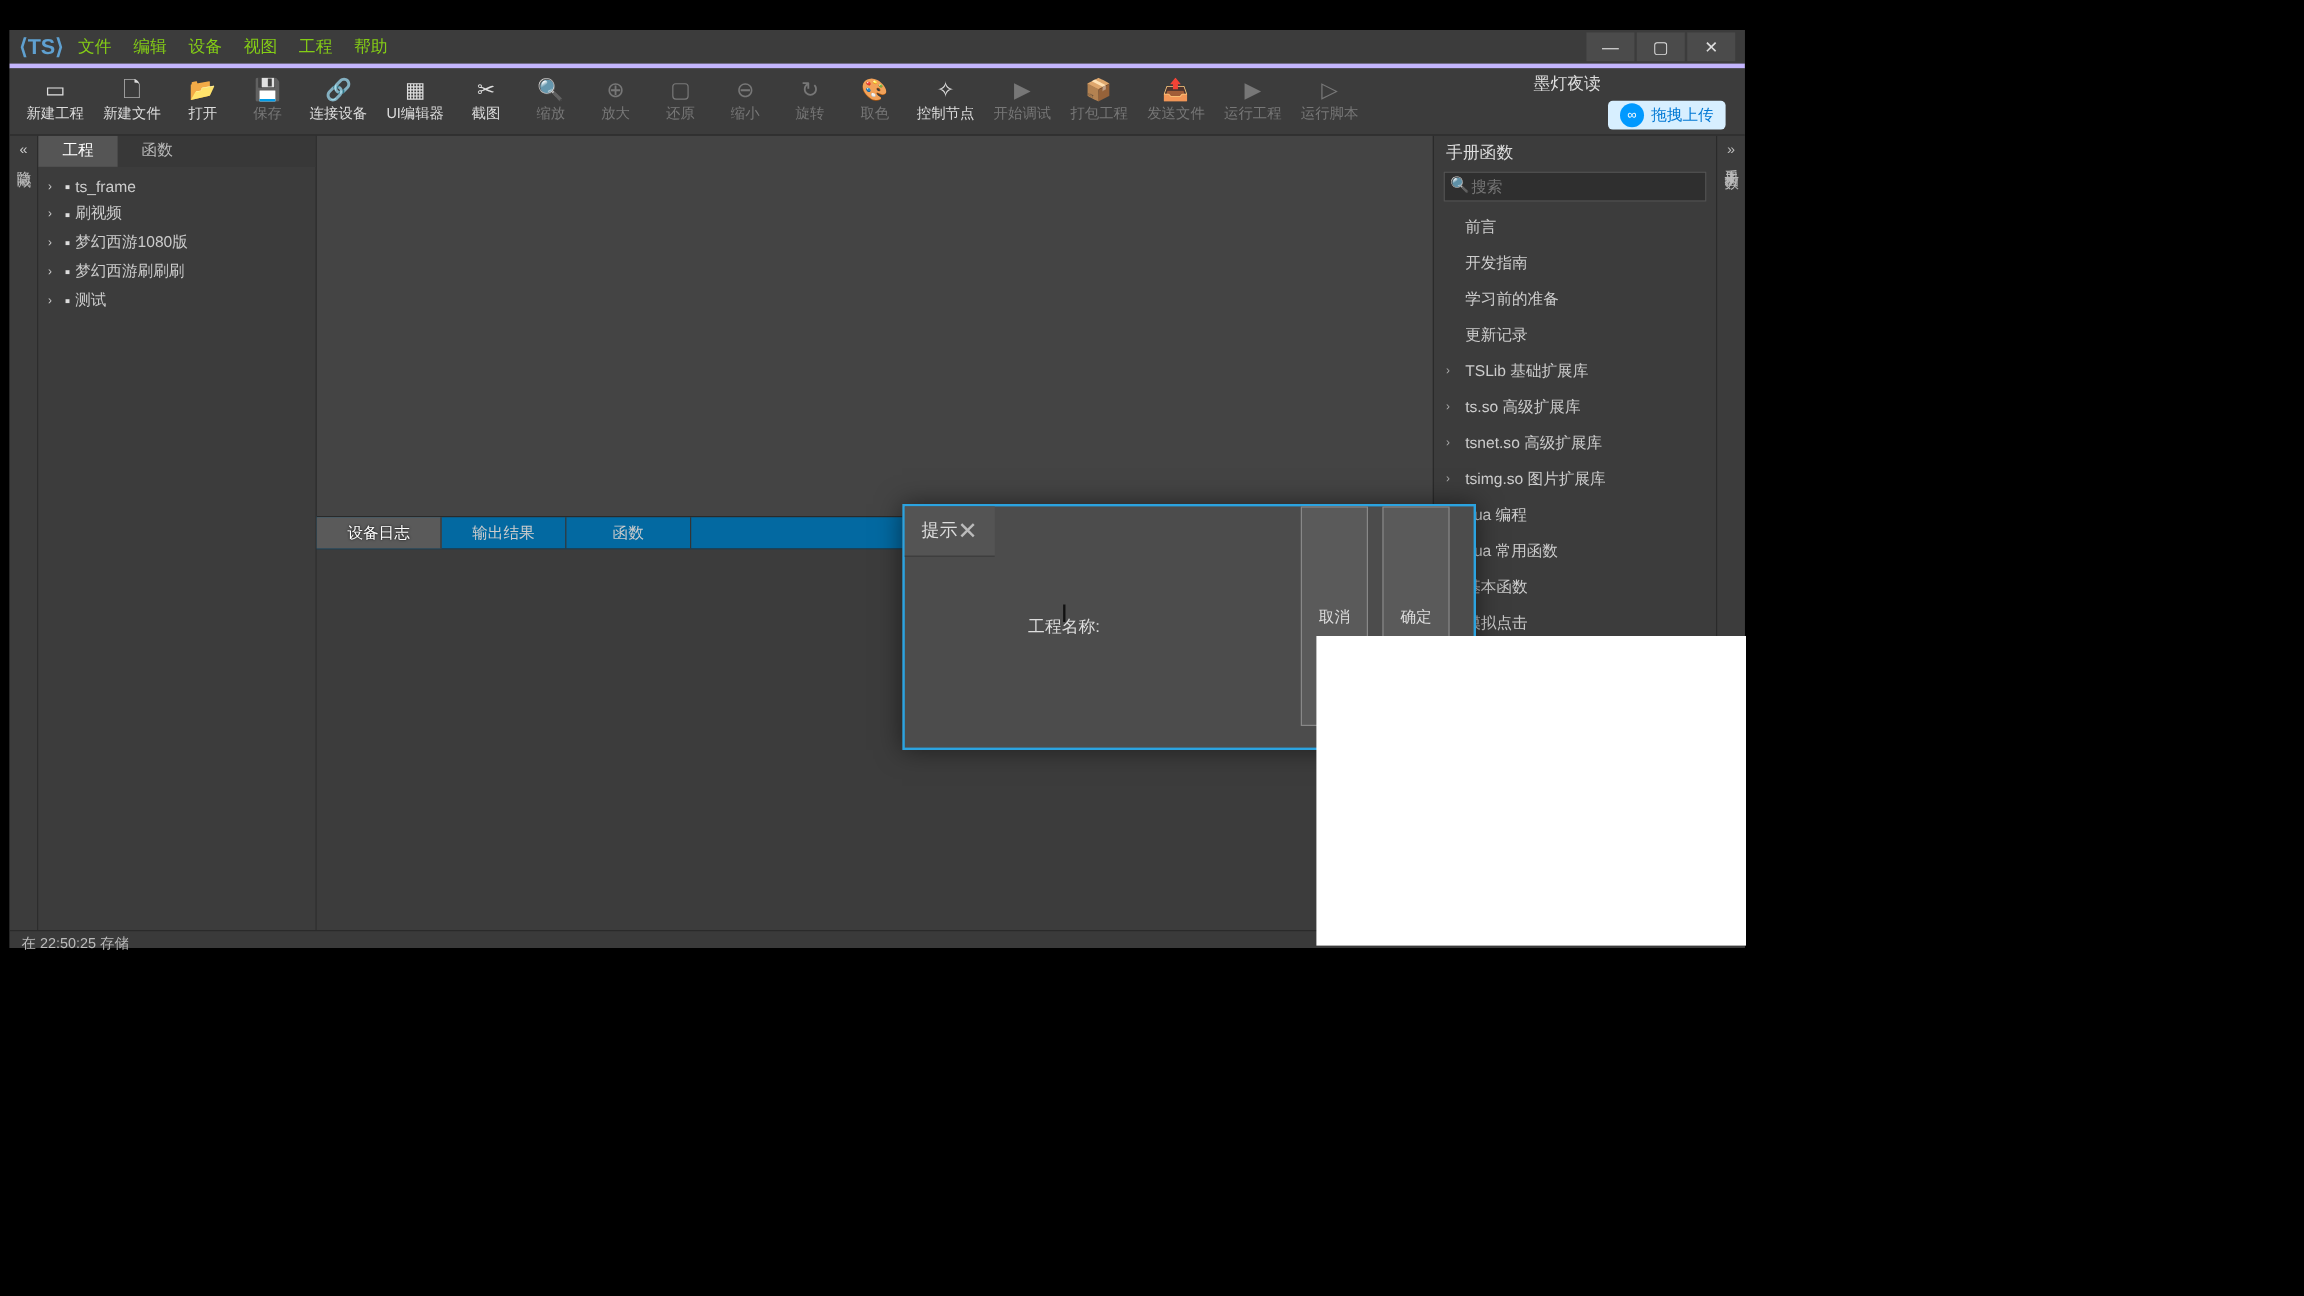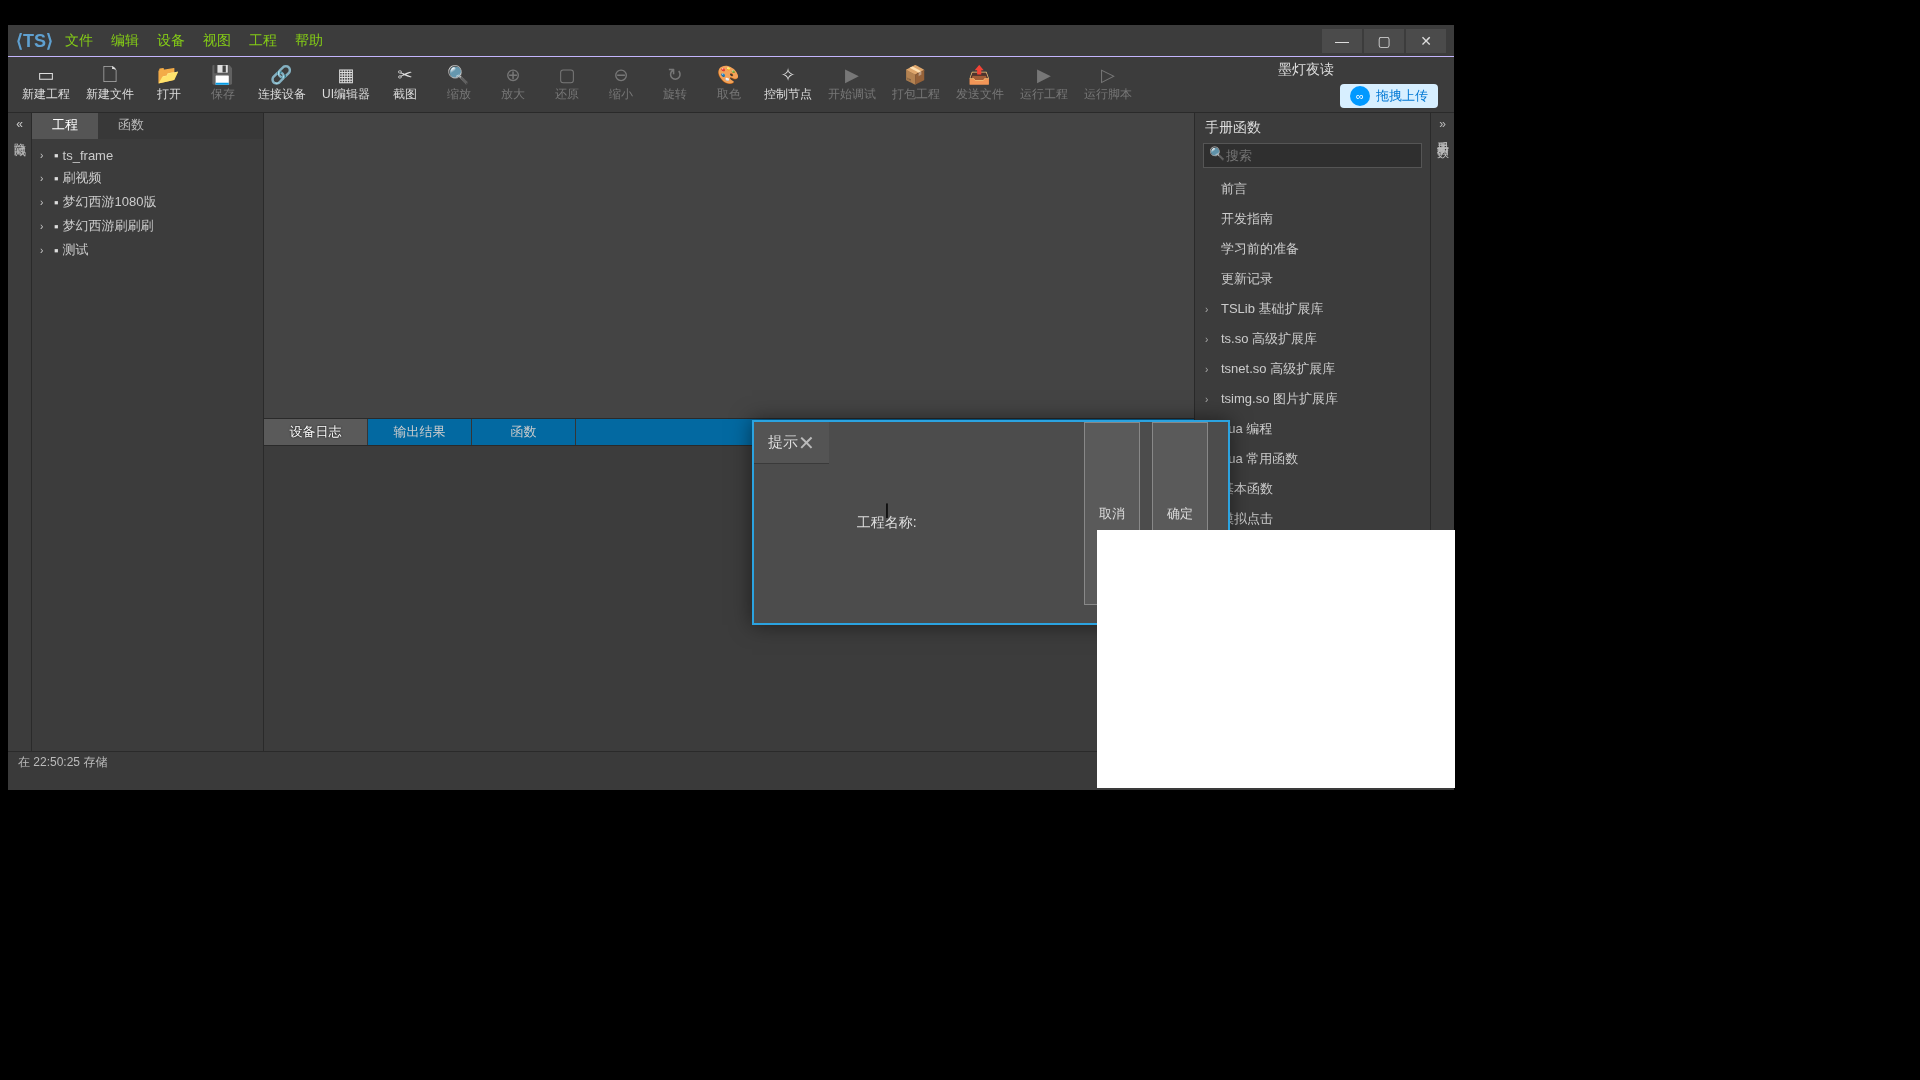--- a/index.html
+++ b/index.html
@@ -1,18 +1,18 @@
 <!DOCTYPE html>
 <html><head>
 <meta charset="utf-8">
 <style>
 * { margin: 0; padding: 0; box-sizing: border-box; font-family: "Microsoft YaHei", sans-serif; }
 body { background: #000; width: 1920px; height: 1080px; overflow: hidden; position: relative; }
 .app { position: absolute; top: 25px; left: 8px; width: 1446px; height: 765px; background: #3c3c3c; display: flex; flex-direction: column; }
-.titlebar { height: 32px; background: #3c3c3c; display: flex; align-items: center; padding: 0 8px; border-bottom: 1px solid #c4b5fd;}
+.titlebar { height: 32px; background: #3c3c3c; display: flex; align-items: center; padding: 0 8px; border-bottom: 4px solid #c4b5fd;}
 .logo { color: #5fa0d0; font-weight: bold; font-size: 18px; margin-right: 12px; }
 .menu { display: flex; gap: 18px; }
 .menu-item { color: #84cc16; font-size: 14px; cursor: pointer; }
 .win-controls { margin-left: auto; display: flex; gap: 2px; }
 .win-btn { width: 40px; height: 24px; display:flex; align-items:center; justify-content:center; background:#4b4b4b; color:#ddd; font-size:14px; cursor:pointer;}
 .toolbar { height: 56px; background: #3c3c3c; display:flex; align-items:center; padding:0 6px; border-bottom:1px solid #2a2a2a; position:relative;}
 .tool { display:flex; flex-direction:column; align-items:center; justify-content:center; color:#ddd; font-size:12px; padding:4px 8px; cursor:pointer; min-width:54px;}
 .tool.disabled { color:#777; cursor:default;}
 .tool-icon { font-size:18px; margin-bottom:2px; line-height:1;}
 .tool-right-label { position:absolute; right:120px; top:4px; color:#ddd; font-size:14px;}
@@ -39,21 +39,21 @@
 .right-gutter { width:24px; background:#3c3c3c; display:flex; flex-direction:column; align-items:center; color:#bbb; font-size:12px; padding-top:4px; border-left:1px solid #2a2a2a;}
 .right-gutter .vlabel { writing-mode:vertical-rl; letter-spacing:2px;}
 .right-panel { width:236px; background:#3c3c3c; display:flex; flex-direction:column; border-left:1px solid #2a2a2a;}
 .rp-title { color:#ddd; font-size:14px; padding:6px 10px;}
 .search-row { padding:0 8px 6px 8px; position:relative;}
 .search-input { width:100%; background:#2f2f2f; border:1px solid #555; color:#ddd; padding:4px 6px 4px 22px; font-size:13px;}
 .search-icon-inner { position:absolute; left:14px; top:3px; color:#aaa; font-size:13px;}
 .doc-list { flex:1; overflow:auto;}
 .doc-item { display:flex; align-items:center; gap:6px; padding:6px 10px; color:#ccc; font-size:13px; cursor:pointer;}
 .doc-item .chev { width:10px; color:#aaa; font-size:10px;}
-.statusbar { height:39px; background:#3a3a3a; color:#bbb; font-size:12px; padding:2px 10px; border-top:1px solid #2a2a2a;}
+.statusbar { height:15px; background:#3a3a3a; color:#bbb; font-size:12px; padding:2px 10px; border-top:1px solid #2a2a2a;}
 .dialog { position:absolute; left:488px; top:307px; width:478px; height:205px; background:#4c4c4c; border:2px solid #2ba3e0; box-shadow:0 0 20px rgba(0,0,0,.5); display:flex; flex-direction:row;}
 .dialog-header { height:42px; background:#545454; display:flex; align-items:center; padding:0 14px; color:#ddd; font-size:15px; border-bottom:1px solid #3a3a3a;}
 .dialog-close { margin-left:auto; color:#bbb; font-size:20px; cursor:pointer;}
 .dialog-body { flex:1; display:flex; align-items:center; padding:0 28px; gap:20px;}
 .dialog-label { color:#ddd; font-size:14px;}
 .dialog-input { flex:1; background:#e4e4e4; border:2px solid #1e90ff; padding:3px 6px; font-size:14px; color:#000;}
 .dialog-footer { display:flex; justify-content:flex-end; gap:12px; padding:0 20px 18px 0;}
 .dialog-btn { background:#5a5a5a; border:1px solid #888; color:#ddd; padding:4px 14px; font-size:13px; cursor:pointer;}
 .cursor-overlay { position:absolute; left:620px; top:386px; font-size:20px; color:#111; pointer-events:none; font-family:serif;}
 .video-overlay { position:absolute; left:1097px; top:530px; width:358px; height:258px; background:#fff;}

